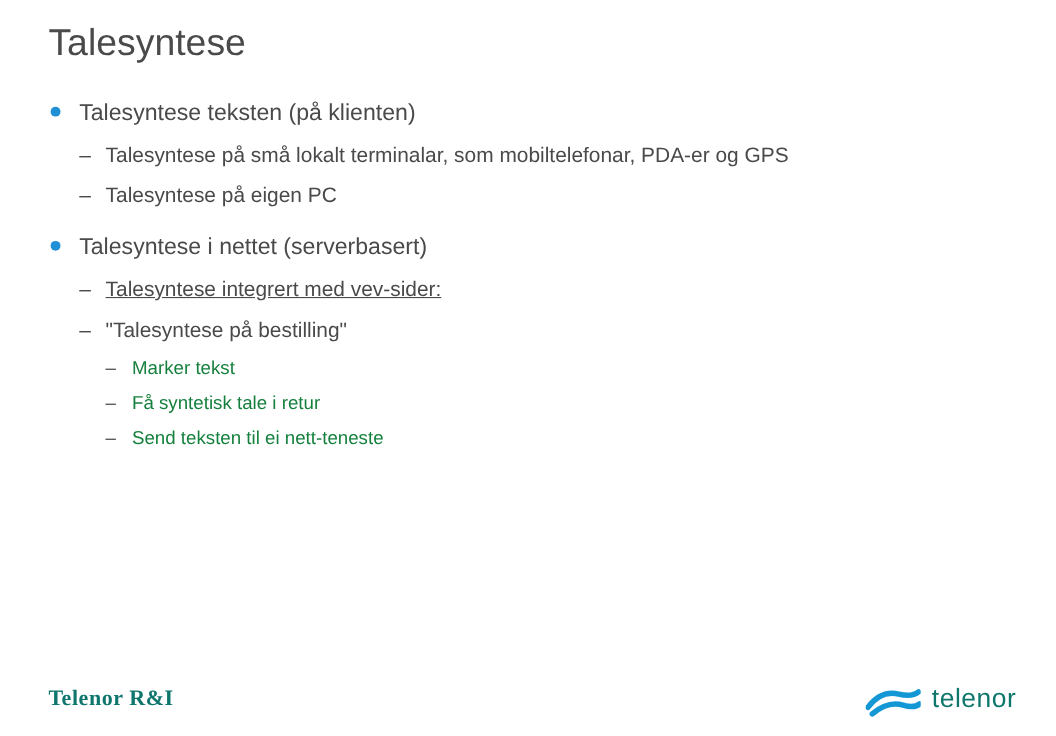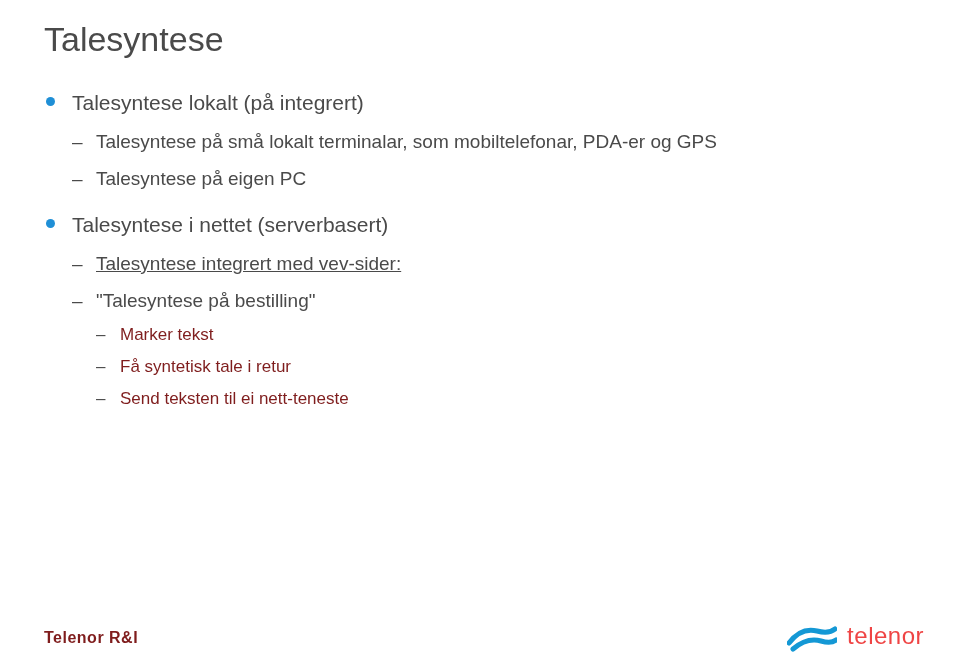--- a/index.html
+++ b/index.html
@@ -73,21 +73,21 @@
     list-style: none;
     padding: 0;
     margin: 6px 0 0 0;
   }
   .lvl3 > li {
     font-size: 17px;
     line-height: 1.55;
     margin: 0 0 6px 0;
     padding-left: 24px;
     position: relative;
-    color: #7f1d1d;
+    color: #15803d;
   }
   .lvl3 > li::before {
     content: "–";
     position: absolute;
     left: 0;
     top: 0;
     color: #4a4a4a;
   }
   .subline {
     display: block;
@@ -97,60 +97,60 @@
     position: absolute;
     left: 0;
     bottom: 0;
     width: 960px;
     height: 70px;
   }
   .brand-left {
     position: absolute;
     left: 44px;
     bottom: 22px;
-    font-family: Liberation Sans, sans-serif;
-    font-size: 16px;
+    font-family: Liberation Serif, serif;
+    font-size: 20px;
     font-weight: 700;
     letter-spacing: 0.5px;
-    color: #7f1d1d;
+    color: #0f766e;
   }
   .brand-right {
     position: absolute;
     right: 36px;
     bottom: 16px;
     display: flex;
     align-items: center;
     gap: 10px;
   }
   .mark {
     width: 50px;
     height: 34px;
     position: relative;
   }
   .mark svg { display:block; }
   .brand-right .wordmark {
     font-family: Arial, sans-serif;
     font-size: 24px;
     font-weight: 400;
-    color: #ef4444;
+    color: #0f766e;
     letter-spacing: 0.5px;
   }
 </style>
 </head>
 <body>
 
 <div class="slide">
 
   <h1 class="title">Talesyntese</h1>
 
   <ul class="lvl1">
 
 
     <li>
-      <span>Talesyntese lokalt (på integrert)</span>
+      <span>Talesyntese teksten (på klienten)</span>
       <ul class="lvl2">
         <li>
           <span>Talesyntese på små lokalt terminalar, som mobiltelefonar, PDA-er og GPS</span>
         </li>
         <li>
           <span>Talesyntese på eigen PC</span>
         </li>
       </ul>
     </li>
 

